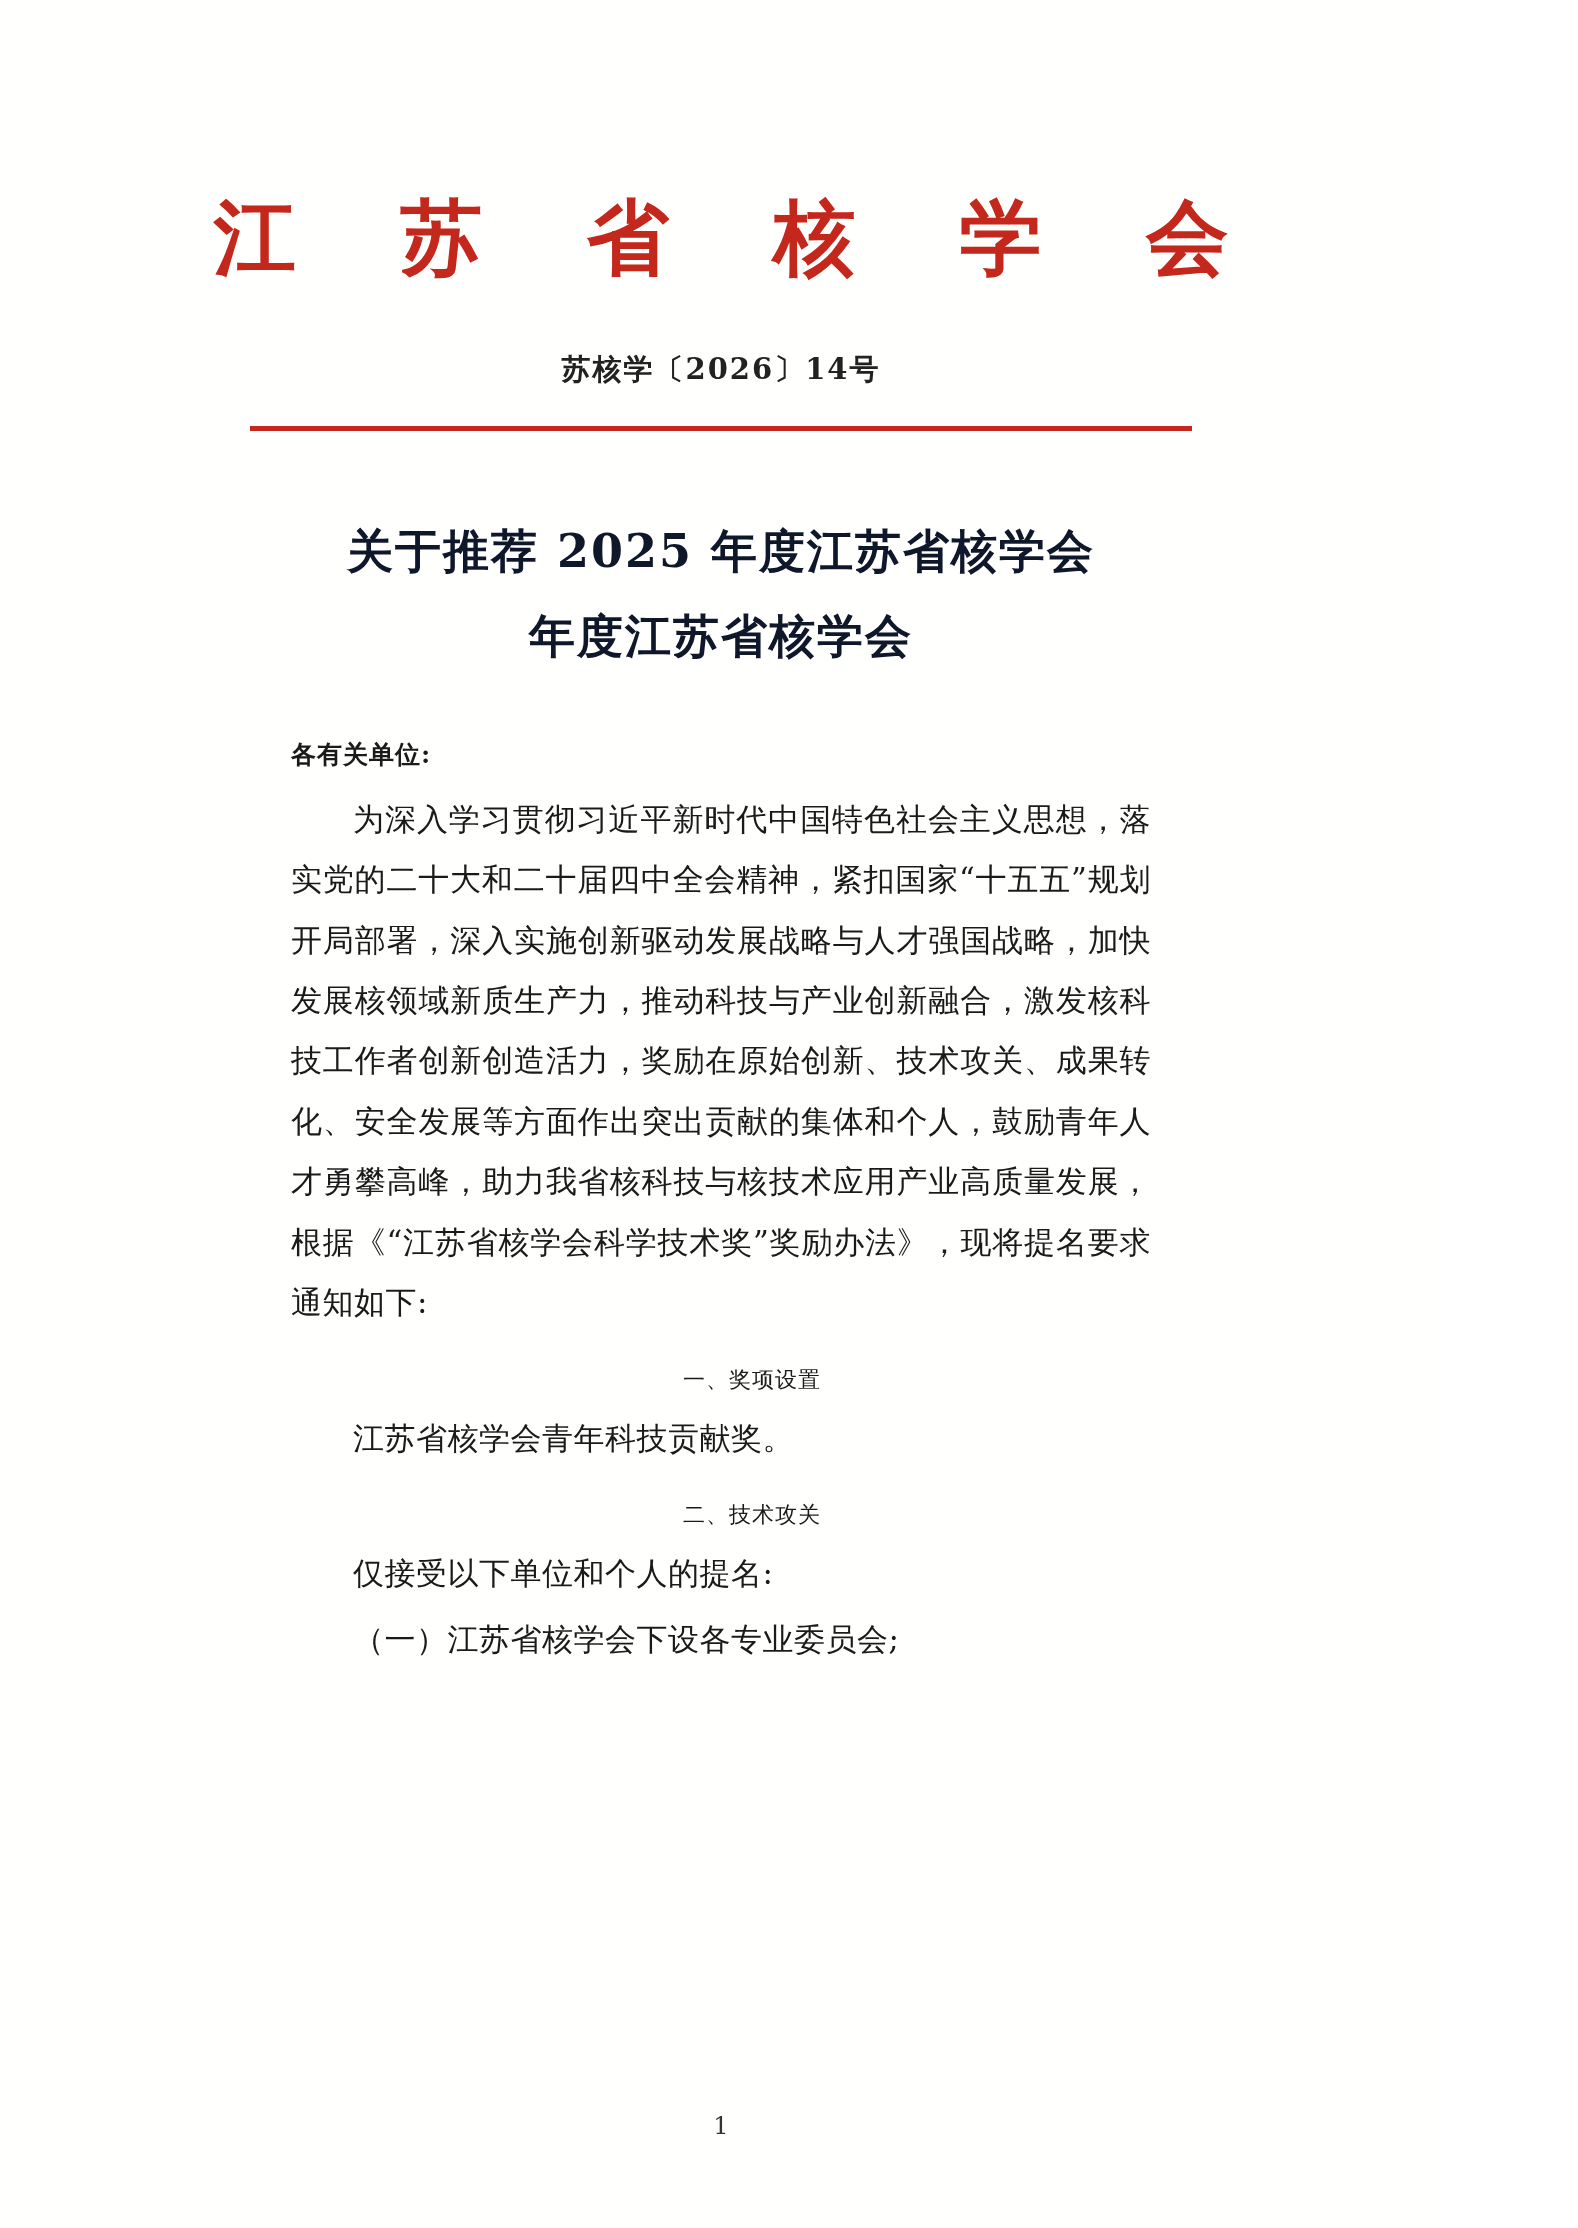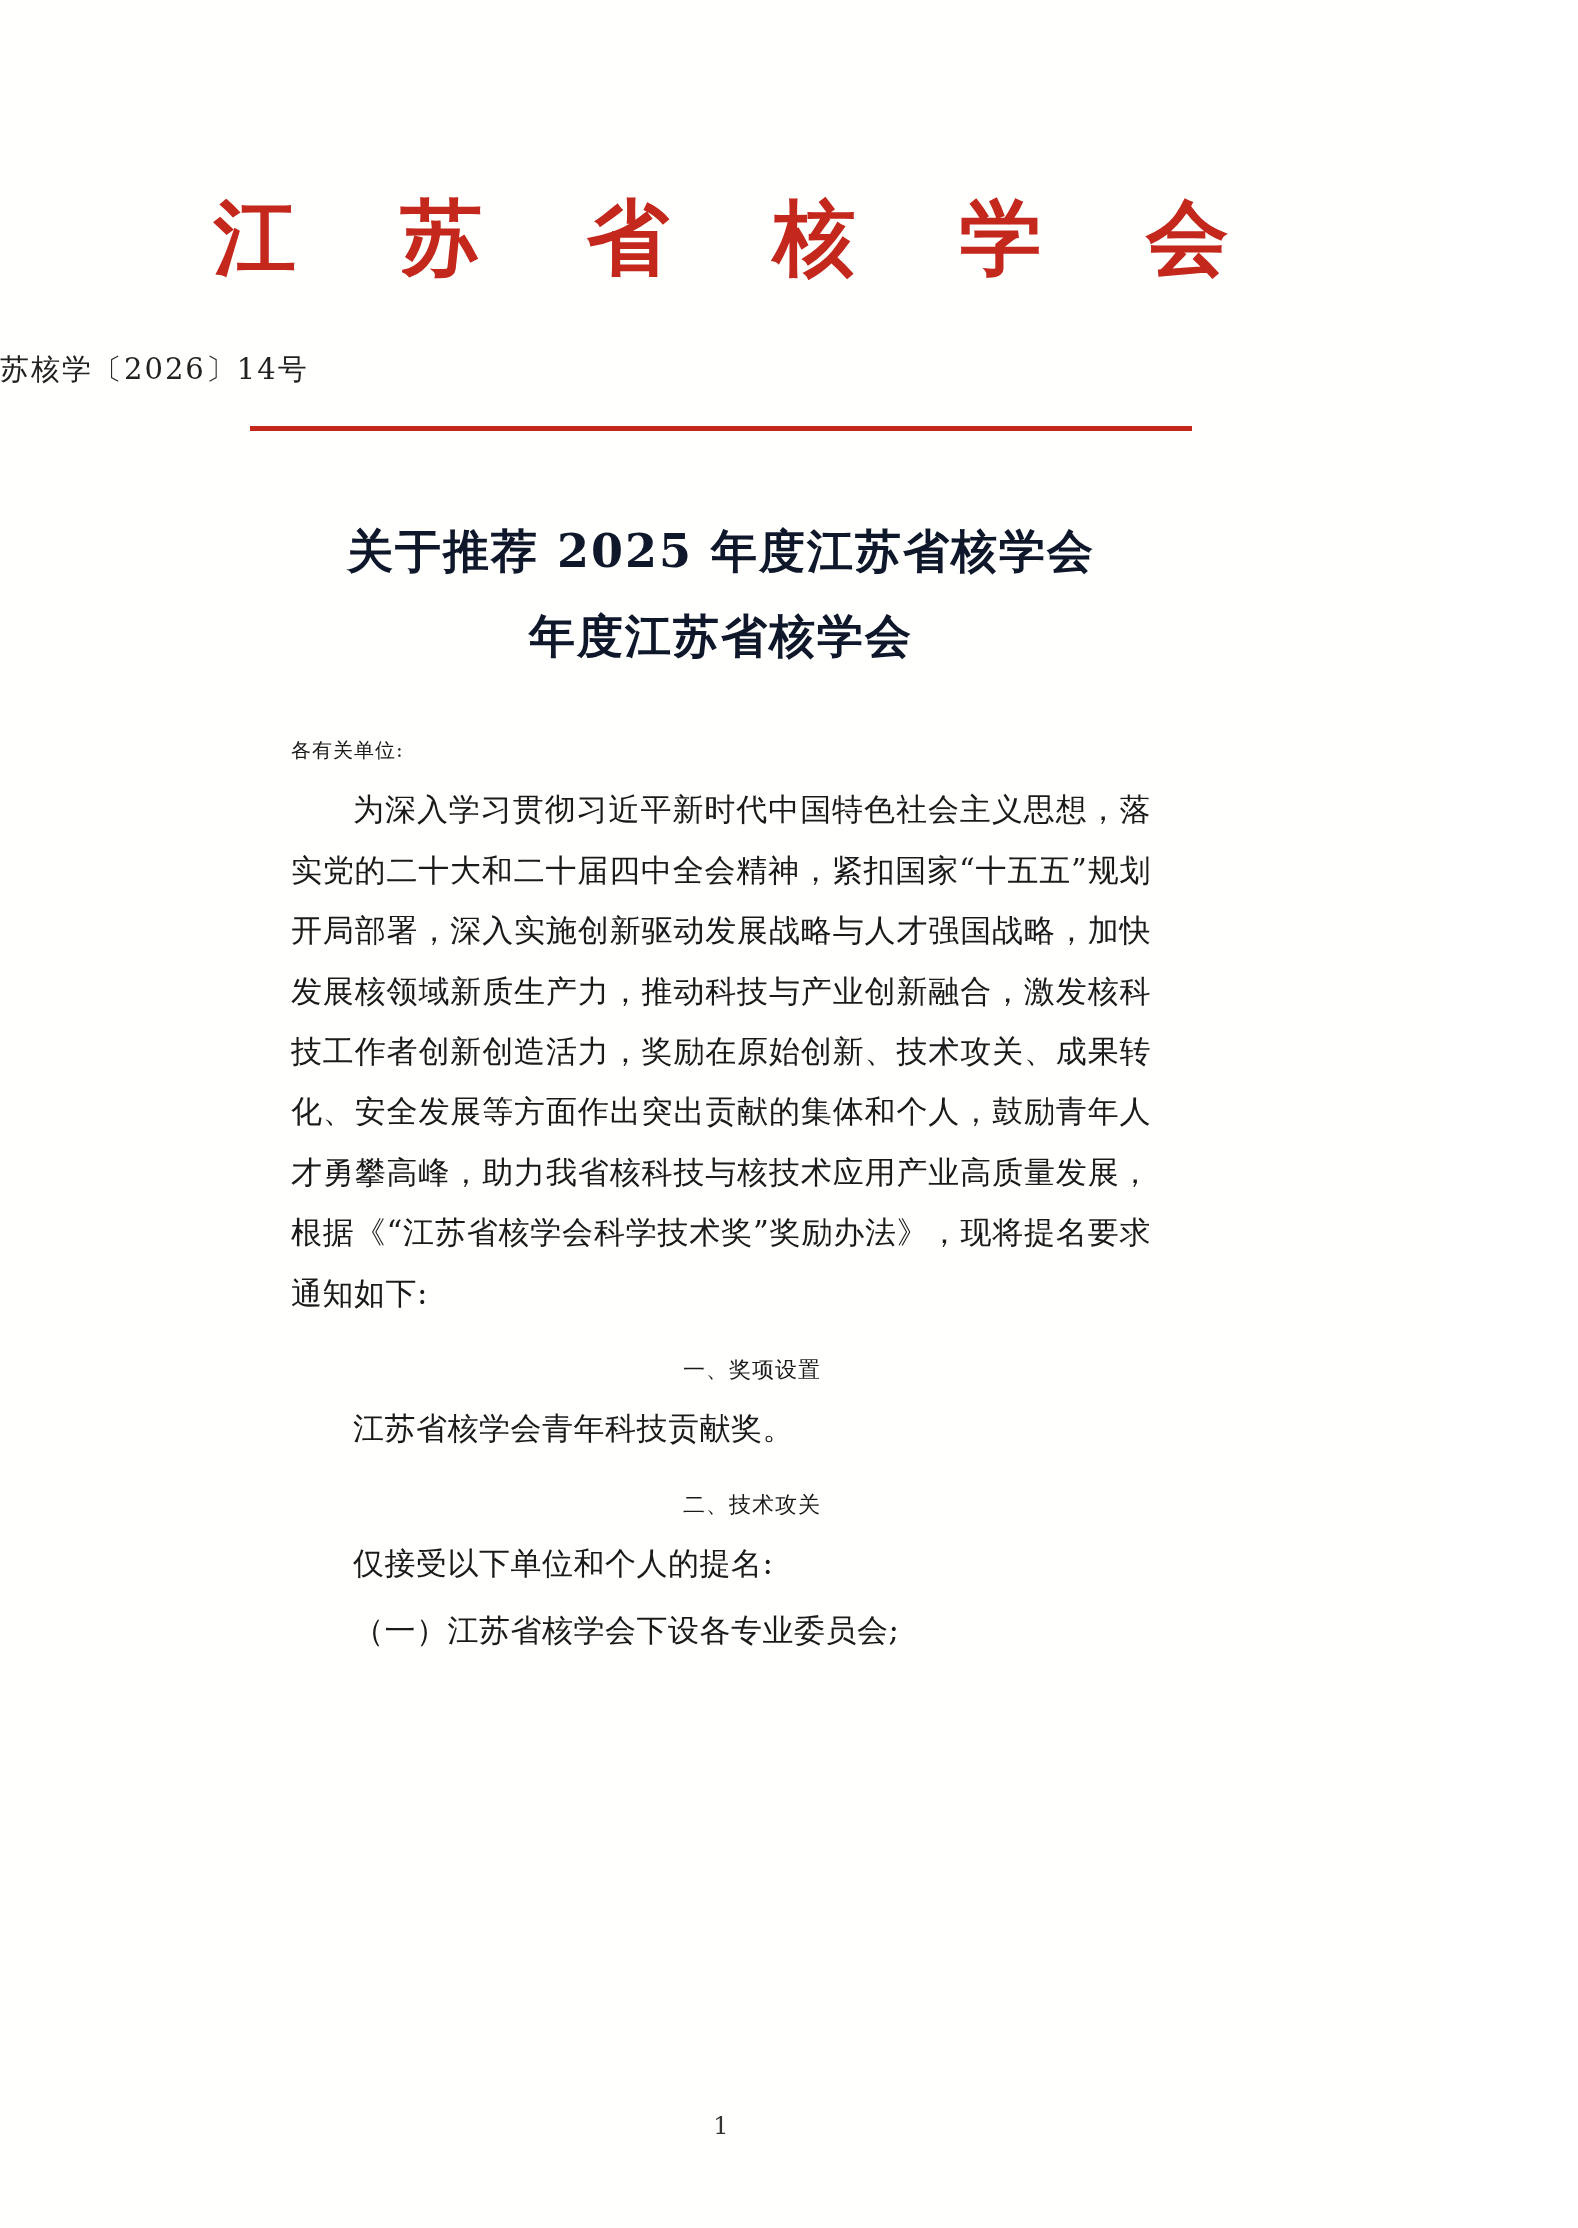--- a/index.html
+++ b/index.html
@@ -29,25 +29,27 @@
     color: #c4271c;
     font-family: "DejaVu Serif", "Liberation Serif", serif;
     font-weight: bold;
     font-size: 82px;
     letter-spacing: 38px;
     text-indent: 38px;
     line-height: 1;
     white-space: nowrap;
   }
   .doc-number {
+    text-align: center;
     margin-top: 72px;
     font-size: 29px;
     letter-spacing: 2px;
     color: #222;
     font-family: "DejaVu Serif", "Liberation Serif", serif;
+    font-weight: bold;
   }
   .red-rule-wrap {
     margin-top: 36px;
     padding: 0 250px;
   }
   .red-rule {
     height: 5px;
     background: #c4271c;
     width: 100%;
   }
@@ -63,23 +65,24 @@
   }
   .body-block {
     margin: 0 auto;
     width: 1120px;
     padding-left: 130px;
     padding-right: 130px;
     box-sizing: border-box;
   }
   .salutation {
     margin-top: 52px;
-    font-size: 20px;
+    font-size: 25px;
     line-height: 1.9;
     letter-spacing: 1px;
+    font-weight: bold;
   }
   .para {
     font-size: 31px;
     line-height: 1.95;
     text-align: justify;
     text-justify: inter-ideograph;
     letter-spacing: 0.5px;
     text-indent: 62px;
     margin-top: 10px;
   }

